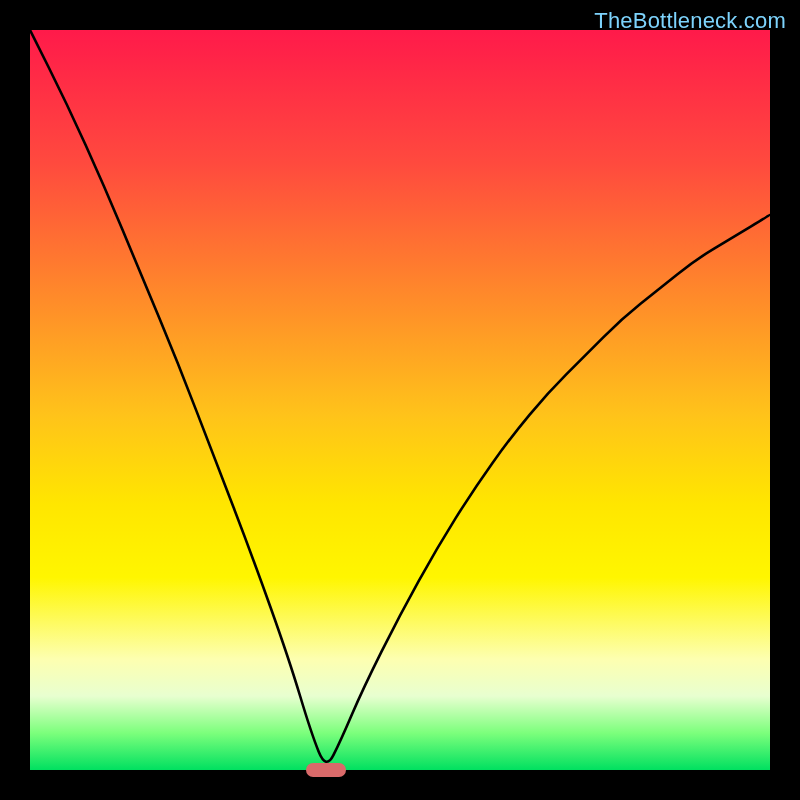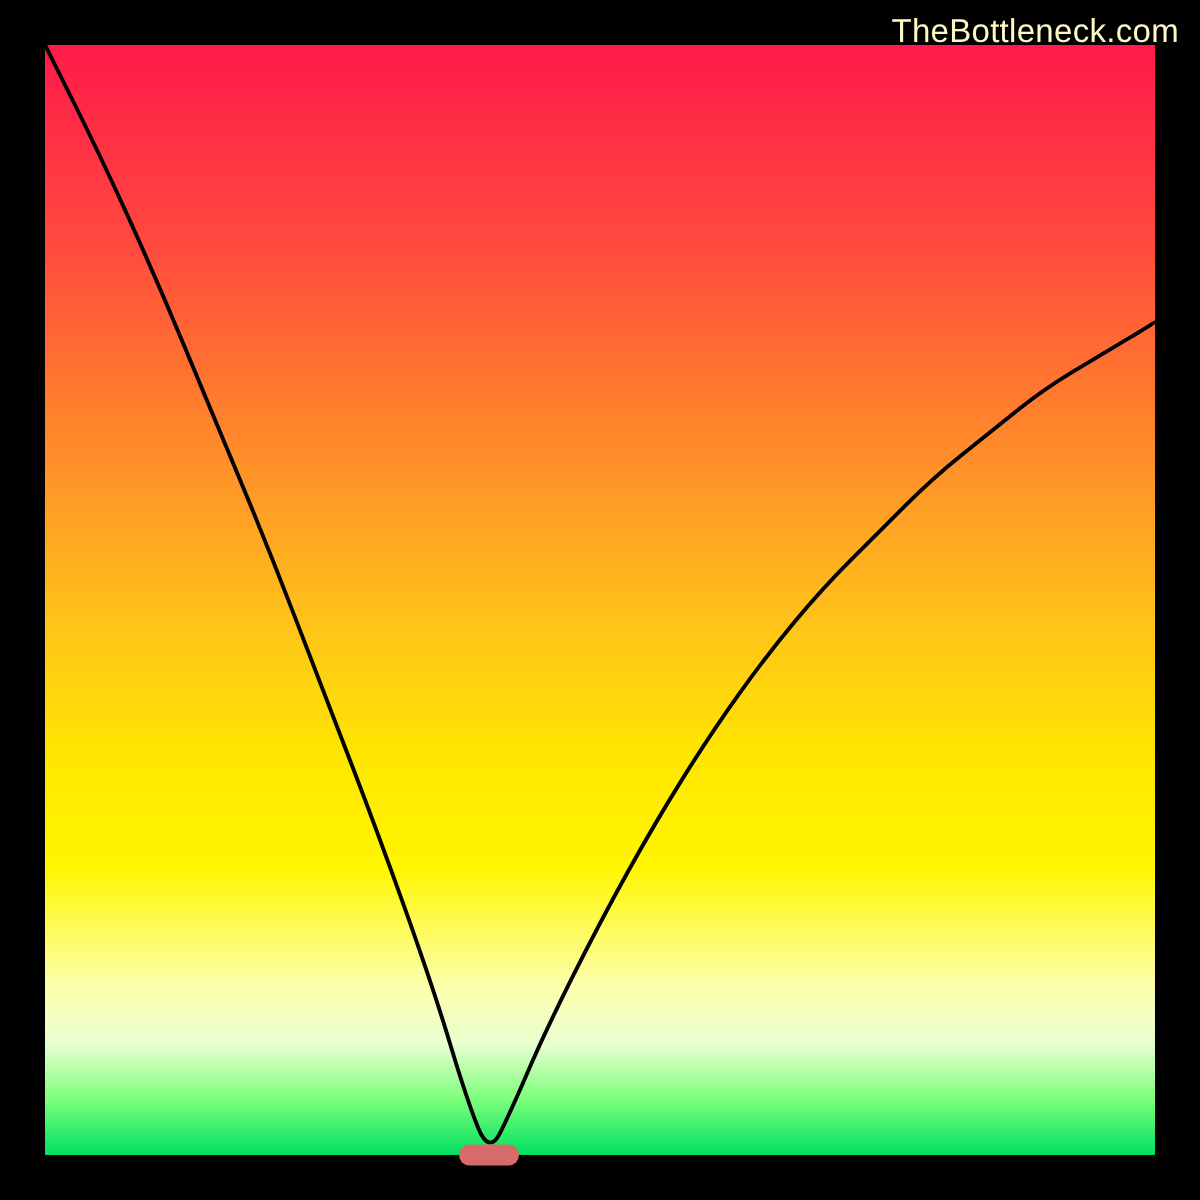--- a/index.html
+++ b/index.html
@@ -52,21 +52,21 @@
     width: 40px;
     height: 14px;
     background: #d96a6a;
     border-radius: 7px;
     transform: translate(-50%, -50%);
   }
   .watermark {
     position: absolute;
     top: 8px;
     right: 14px;
-    color: #fef9c3;
+    color: #7dd3fc;
     font-size: 22px;
     font-weight: 500;
     letter-spacing: 0.2px;
     pointer-events: none;
     user-select: none;
   }
 </style>
 </head>
 <body>
 

